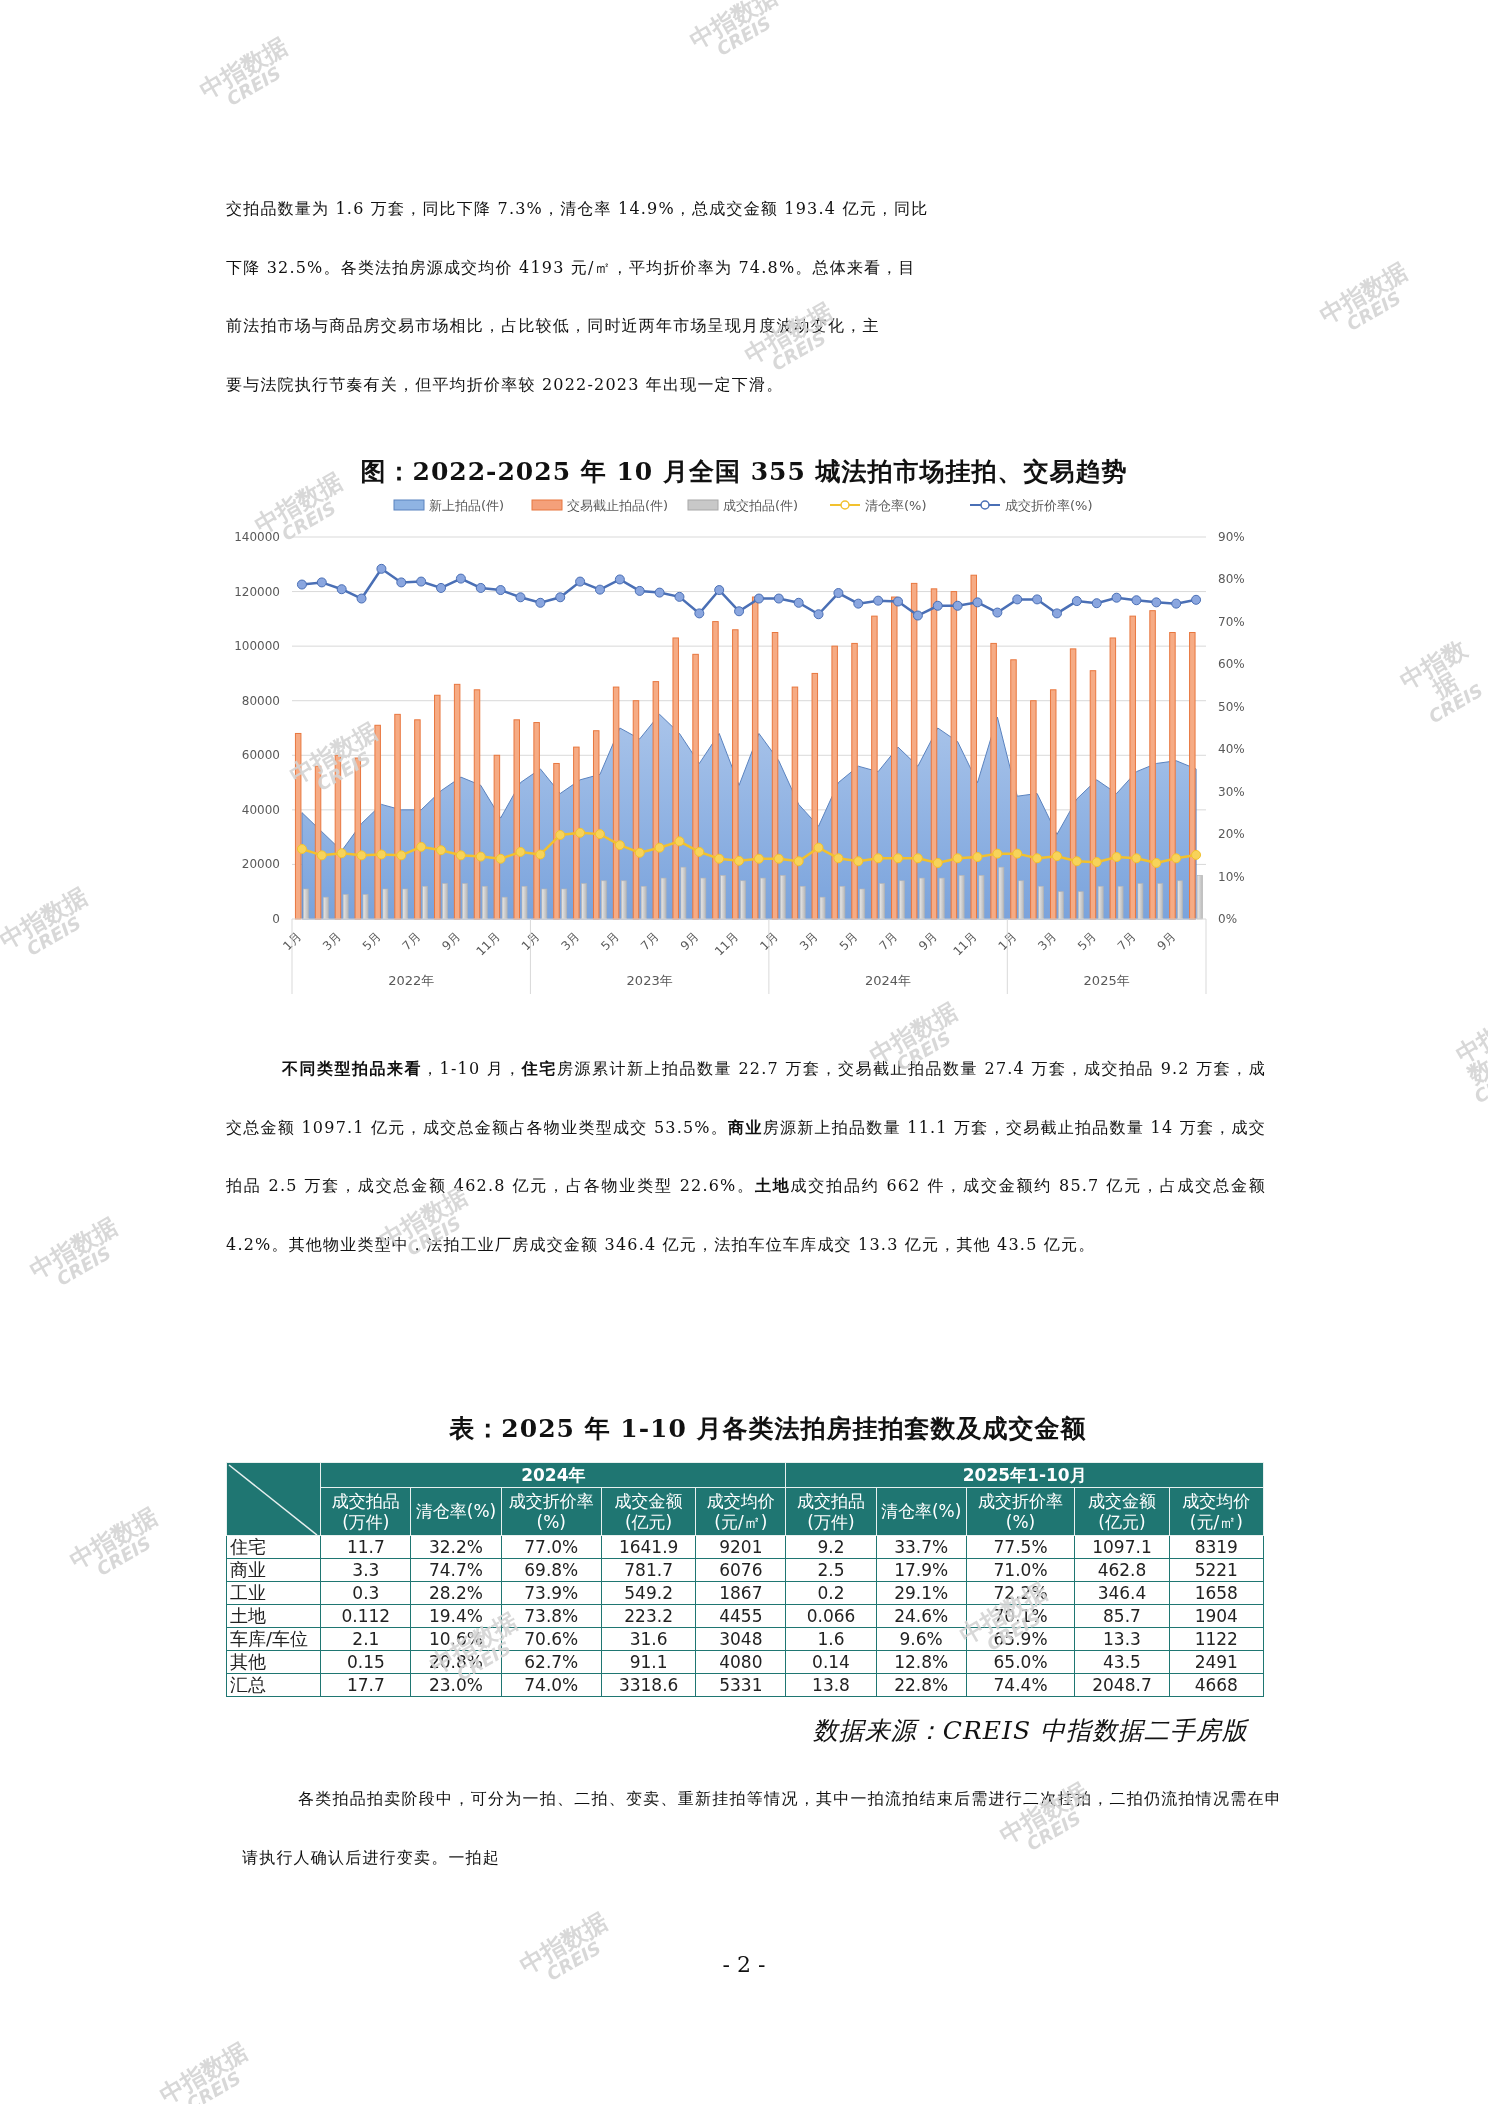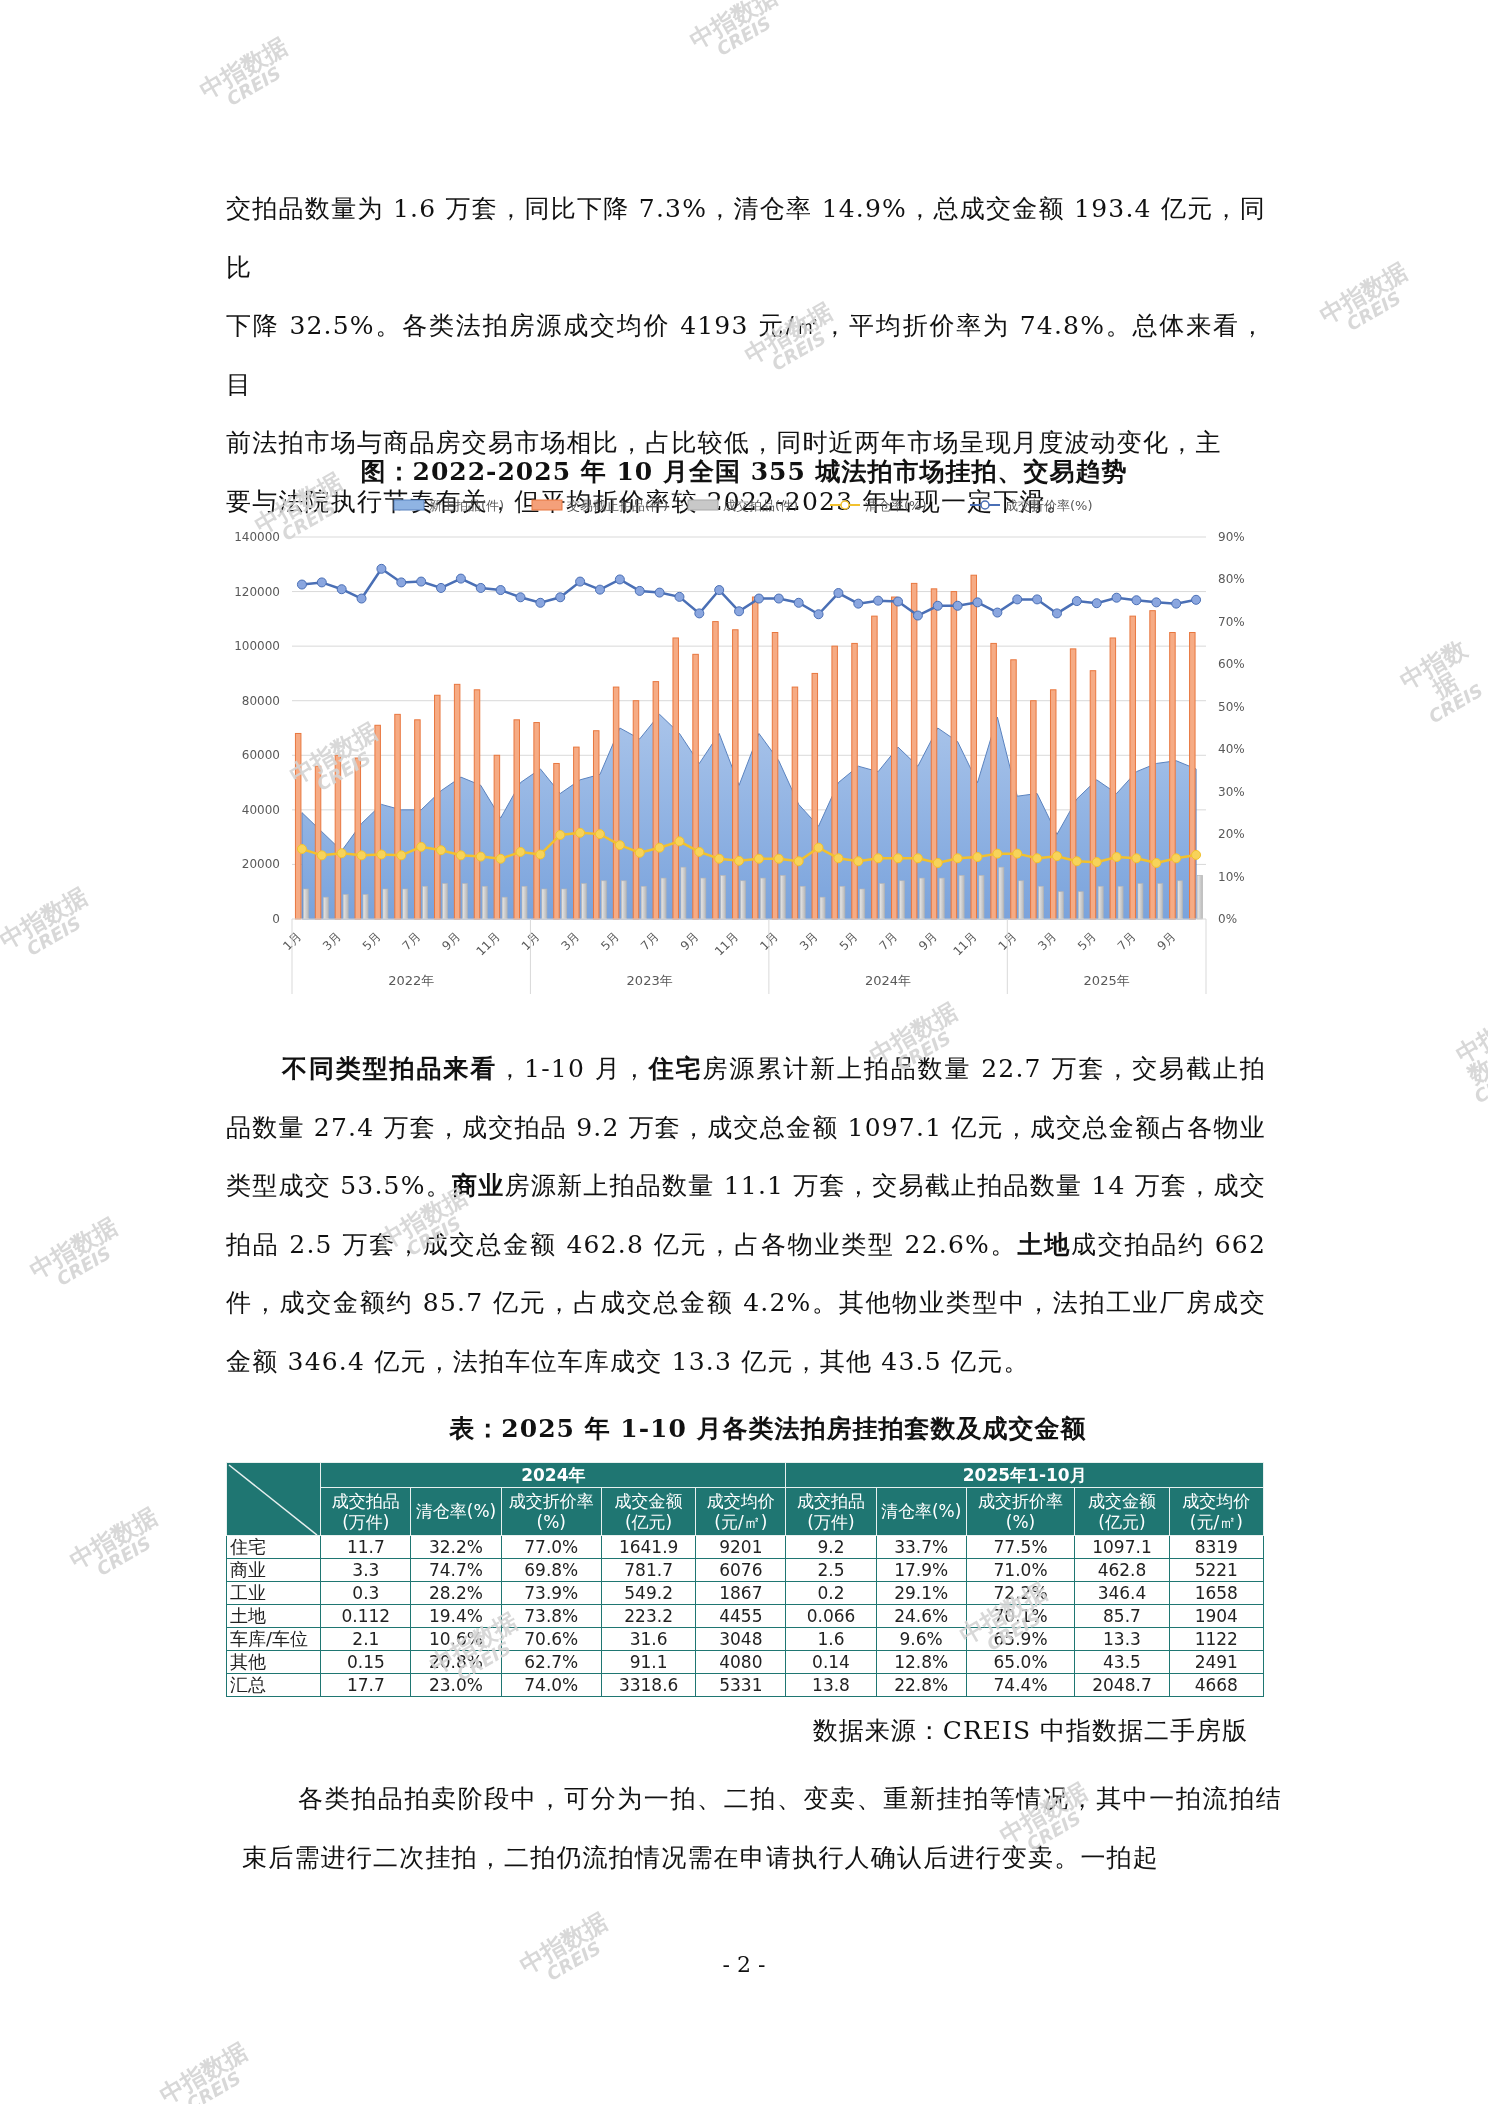--- a/index.html
+++ b/index.html
@@ -8,21 +8,21 @@
     font-family: "DejaVu Serif", "Liberation Serif", serif; color: #111;
   }
   .watermark {
     position: absolute; color: #d4d4d4; font-family: "DejaVu Sans", sans-serif;
     font-weight: bold; transform: rotate(-30deg); text-align: center; line-height: 1.0;
     pointer-events: none; z-index: 50; opacity: 0.9;
   }
   .watermark .wm-cn { font-size: 24px; display: block; }
   .watermark .wm-en { font-size: 18px; display: block; font-style: italic; }
   .para {
-    position: absolute; left: 226px; width: 1040px; font-size: 25px; line-height: 58.5px;
+    position: absolute; left: 226px; width: 1040px; font-size: 16px; line-height: 58.5px;
     letter-spacing: 1.2px; text-align: justify;
   }
   .para b { font-weight: bold; }
   .indent { text-indent: 56px; }
   .caption {
     position: absolute; left: 0; width: 1488px; text-align: center; font-weight: bold;
     font-size: 25px; letter-spacing: 1px;
   }
   
   #chart-wrap { position: absolute; left: 226px; top: 488px; width: 1040px; height: 510px; }
@@ -37,21 +37,21 @@
     padding: 0; line-height: 21px; font-size: 17px;
   }
   #data-table td {
     border: 1.5px solid #1f7672; text-align: center; height: 22px; padding: 0; line-height: 22px;
     color: #222; font-size: 17px;
   }
   #data-table td.rowlabel { text-align: left; padding-left: 3px; font-size: 18px; }
   #data-table th.diag { position: relative; background: #1f7672; }
   #data-table th.diag svg { position: absolute; left: 0; top: 0; }
   .source {
-    position: absolute; right: 240px; top: 1714px; font-size: 25px; letter-spacing: 1px;
+    position: absolute; right: 240px; top: 1714px; font-size: 25px; letter-spacing: 1px; font-style: italic;
   }
   .page-num { position: absolute; left: 0; width: 1488px; top: 1952px; text-align: center; font-size: 22px; }
 </style>
 </head>
 <body>
 
 <div id="watermarks">
     <div class="watermark" style="left: 200px; top: 55px;">
       <span class="wm-cn">中指数据</span>
       <span class="wm-en">CREIS</span>

